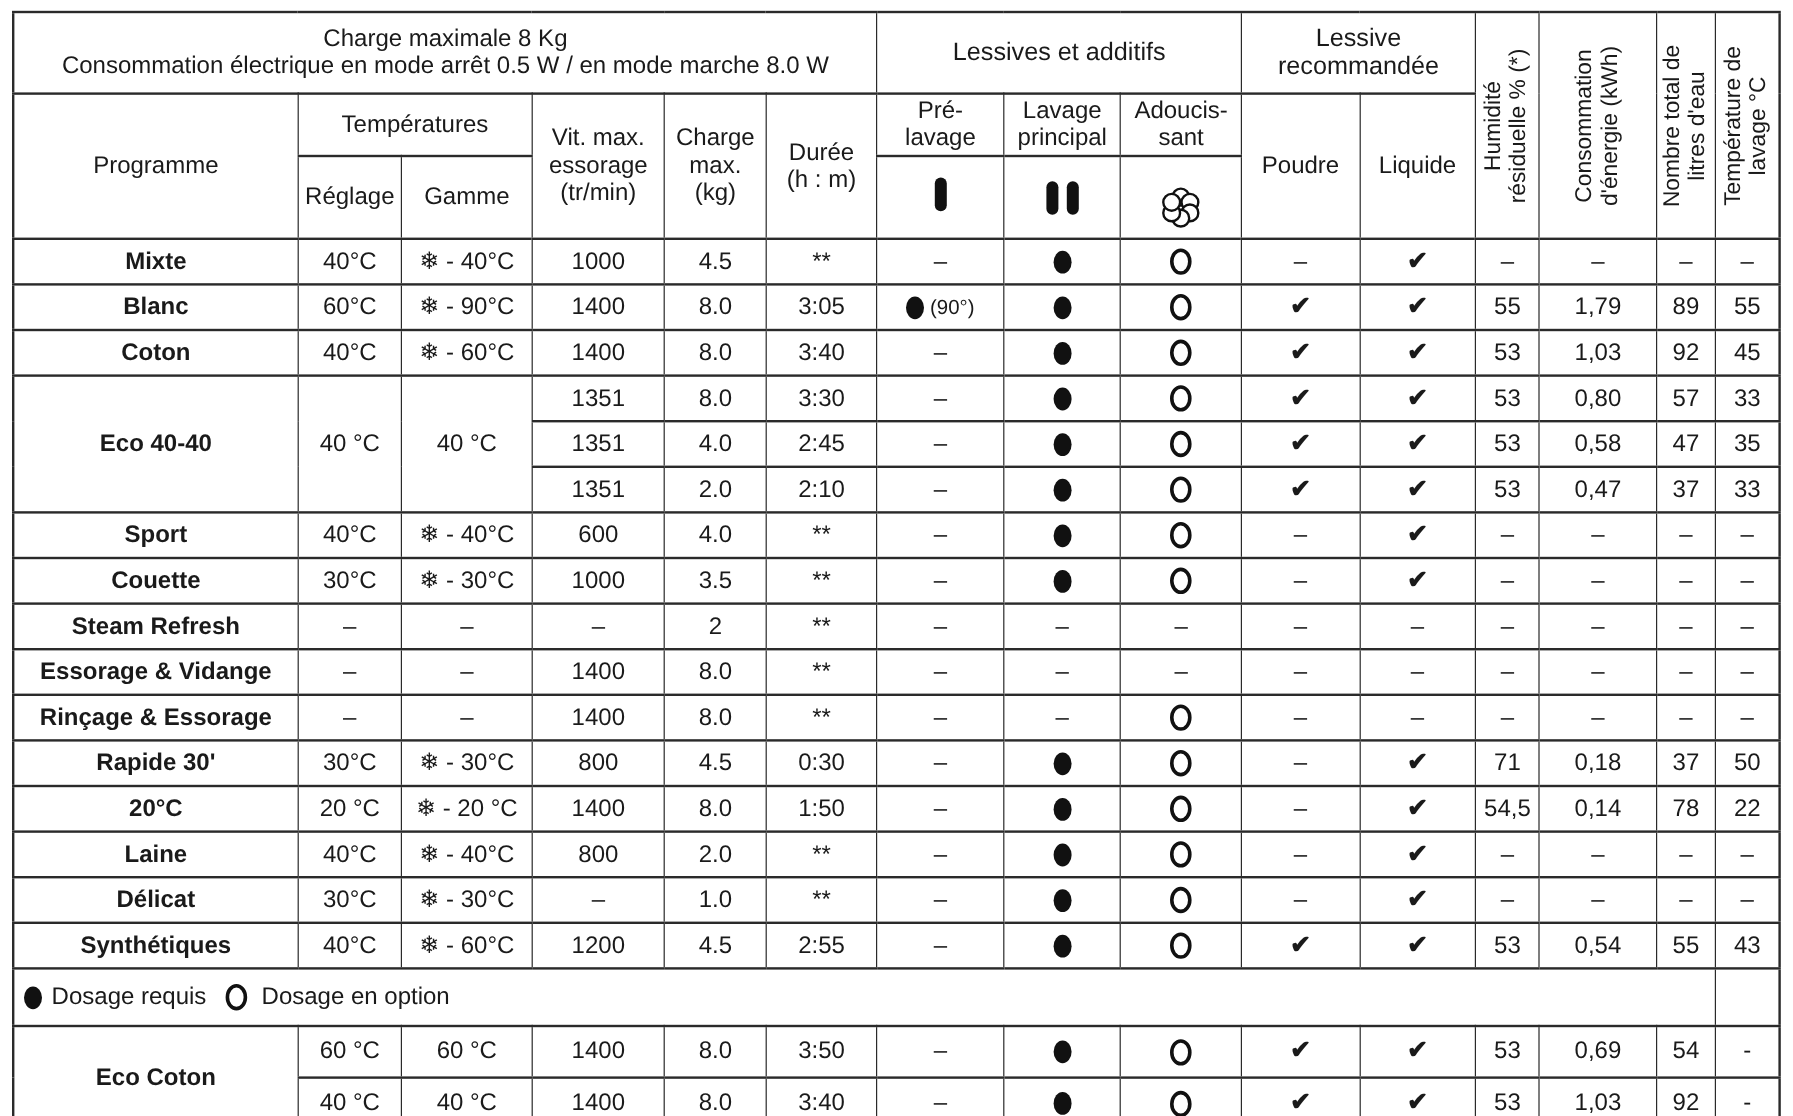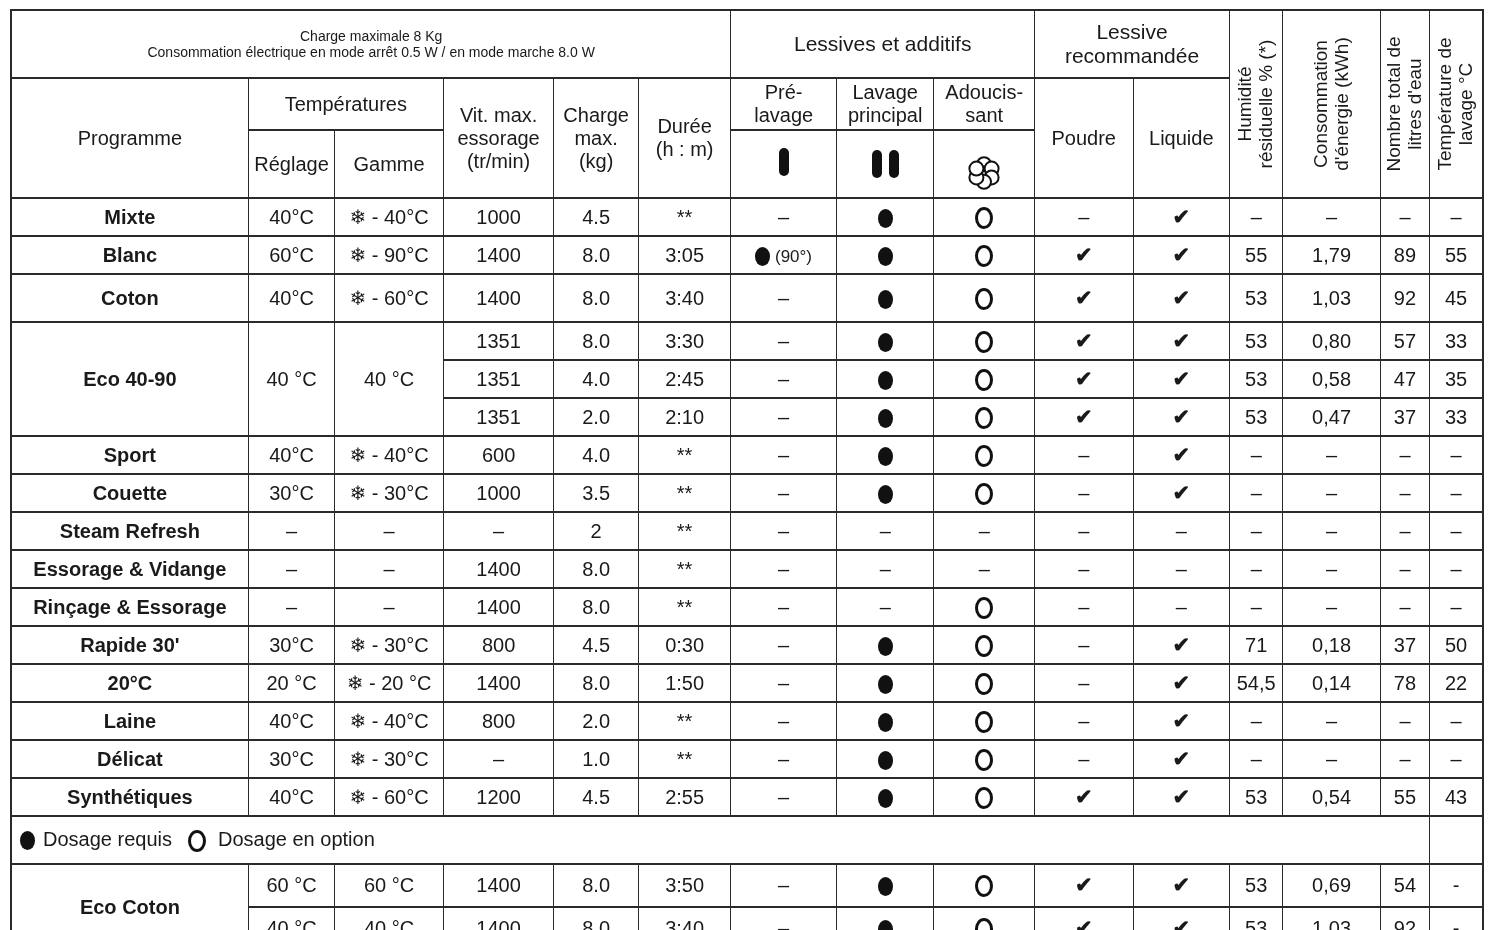--- a/index.html
+++ b/index.html
@@ -1,19 +1,19 @@
 <!DOCTYPE html>
 <html><head>
 <meta charset="utf-8">
 <style>
   html,body{margin:0;padding:0;background:#fff;}
   body{width:1494px;height:930px;font-family:"Liberation Sans",sans-serif;color:#1a1a1a;}
   table{border-collapse:collapse;table-layout:fixed;margin:9px 10px;width:1474px;border:2.5px solid #2a2a2a;}
   td{border-left:1.4px solid #2a2a2a;border-right:1.4px solid #2a2a2a;border-top:2px solid #2a2a2a;border-bottom:2px solid #2a2a2a;text-align:center;vertical-align:middle;padding:0 2px;font-size:20px;white-space:pre-line;line-height:1.15;overflow:hidden;}
-  .tophead{font-size:14px;}
+  .tophead{font-size:20px;}
   .grouphead{font-size:21px;}
   .colhead{font-size:20px;}
   .prog{font-weight:bold;font-size:20px;}
   .dot{display:inline-block;width:15px;height:19px;background:#111;border-radius:50%;vertical-align:middle;}
   .ring{display:inline-block;width:12px;height:16px;background:#fff;border:3px solid #111;border-radius:50%;vertical-align:middle;}
   .check{font-size:21px;font-weight:bold;line-height:1;}
   .bar{display:inline-block;width:10px;height:28px;background:#111;border-radius:5px;}
   .bars{display:flex;gap:7px;justify-content:center;align-items:center;}
   .iconrow{height:44px;}
   .rotcell{padding:0;}
@@ -128,39 +128,39 @@
         <td><span class="dot"></span><span class="dot90"> (90°)</span></td>
         <td><span class="dot"></span></td>
         <td><span class="ring"></span></td>
         <td><span class="check">✔</span></td>
         <td><span class="check">✔</span></td>
         <td>55</td>
         <td>1,79</td>
         <td>89</td>
         <td>55</td>
       </tr>
-      <tr style="height: 48px;">
+      <tr style="height: 38px;">
         <td class="prog">Coton</td>
         <td>40°C</td>
         <td>❄ - 60°C</td>
         <td>1400</td>
         <td>8.0</td>
         <td>3:40</td>
         <td>–</td>
         <td><span class="dot"></span></td>
         <td><span class="ring"></span></td>
         <td><span class="check">✔</span></td>
         <td><span class="check">✔</span></td>
         <td>53</td>
         <td>1,03</td>
         <td>92</td>
         <td>45</td>
       </tr>
       <tr style="height: 38px;">
-        <td rowspan="3" class="prog">Eco 40-90</td>
+        <td rowspan="3" class="prog">Eco 40-40</td>
         <td rowspan="3">40 °C</td>
         <td rowspan="3">40 °C</td>
         <td>1351</td>
         <td>8.0</td>
         <td>3:30</td>
         <td>–</td>
         <td><span class="dot"></span></td>
         <td><span class="ring"></span></td>
         <td><span class="check">✔</span></td>
         <td><span class="check">✔</span></td>

